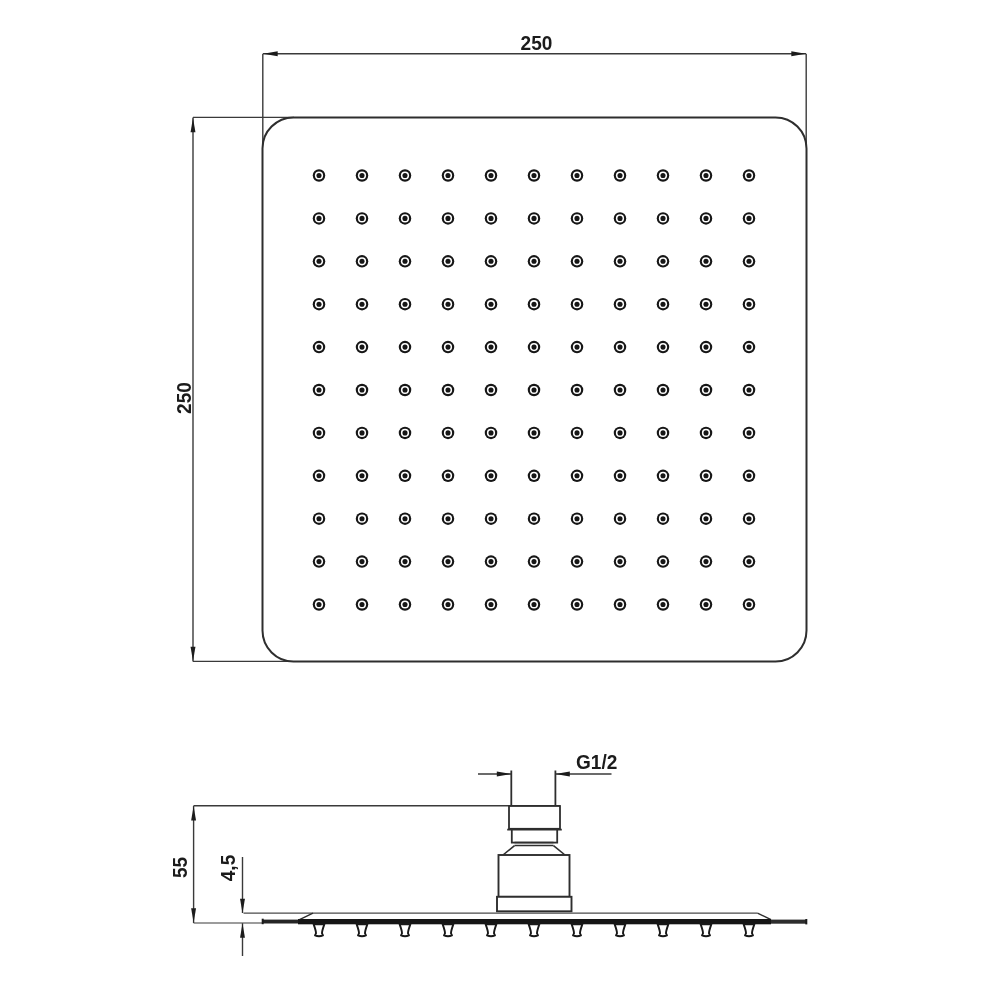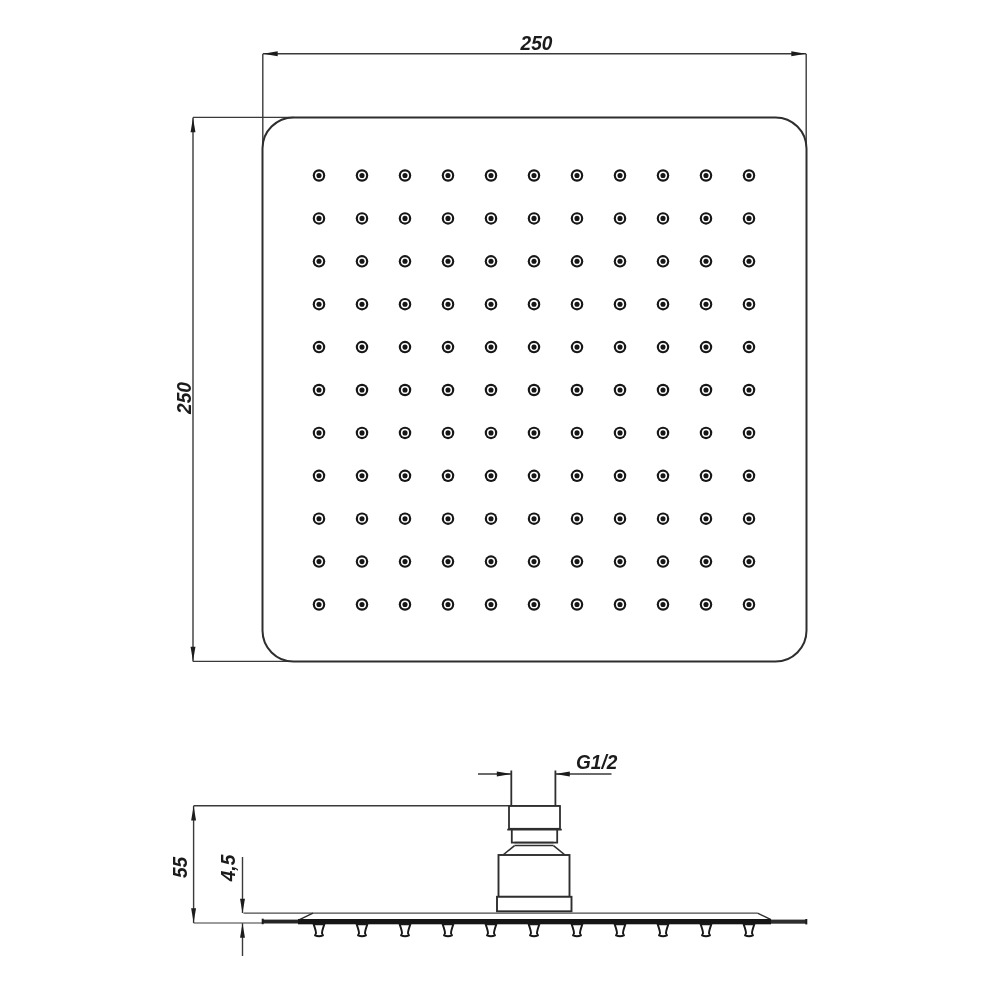--- a/index.html
+++ b/index.html
@@ -1,16 +1,16 @@
 <!DOCTYPE html>
 <html><head>
 <meta charset="utf-8">
 <style>
   html,body { margin:0; padding:0; background:#ffffff; }
-  .page { width:1000px; height:1000px; position:relative; background:#ffffff;font-style:italic; }
+  .page { width:1000px; height:1000px; position:relative; background:#ffffff; }
   text { font-family:"Liberation Sans", sans-serif; font-weight:bold; fill:#1b1b1b; }
 </style>
 </head>
 <body>
 <div class="page">
 <svg width="1000" height="1000" viewBox="0 0 1000 1000">
 
 <g>
 <line x1="263" y1="53.7" x2="806" y2="53.7" stroke="#3a3a3a" stroke-width="1.4"></line>
 <polygon points="263.2,53.7 277.7,51.25 277.7,56.150000000000006" fill="#1c1c1c"></polygon>

